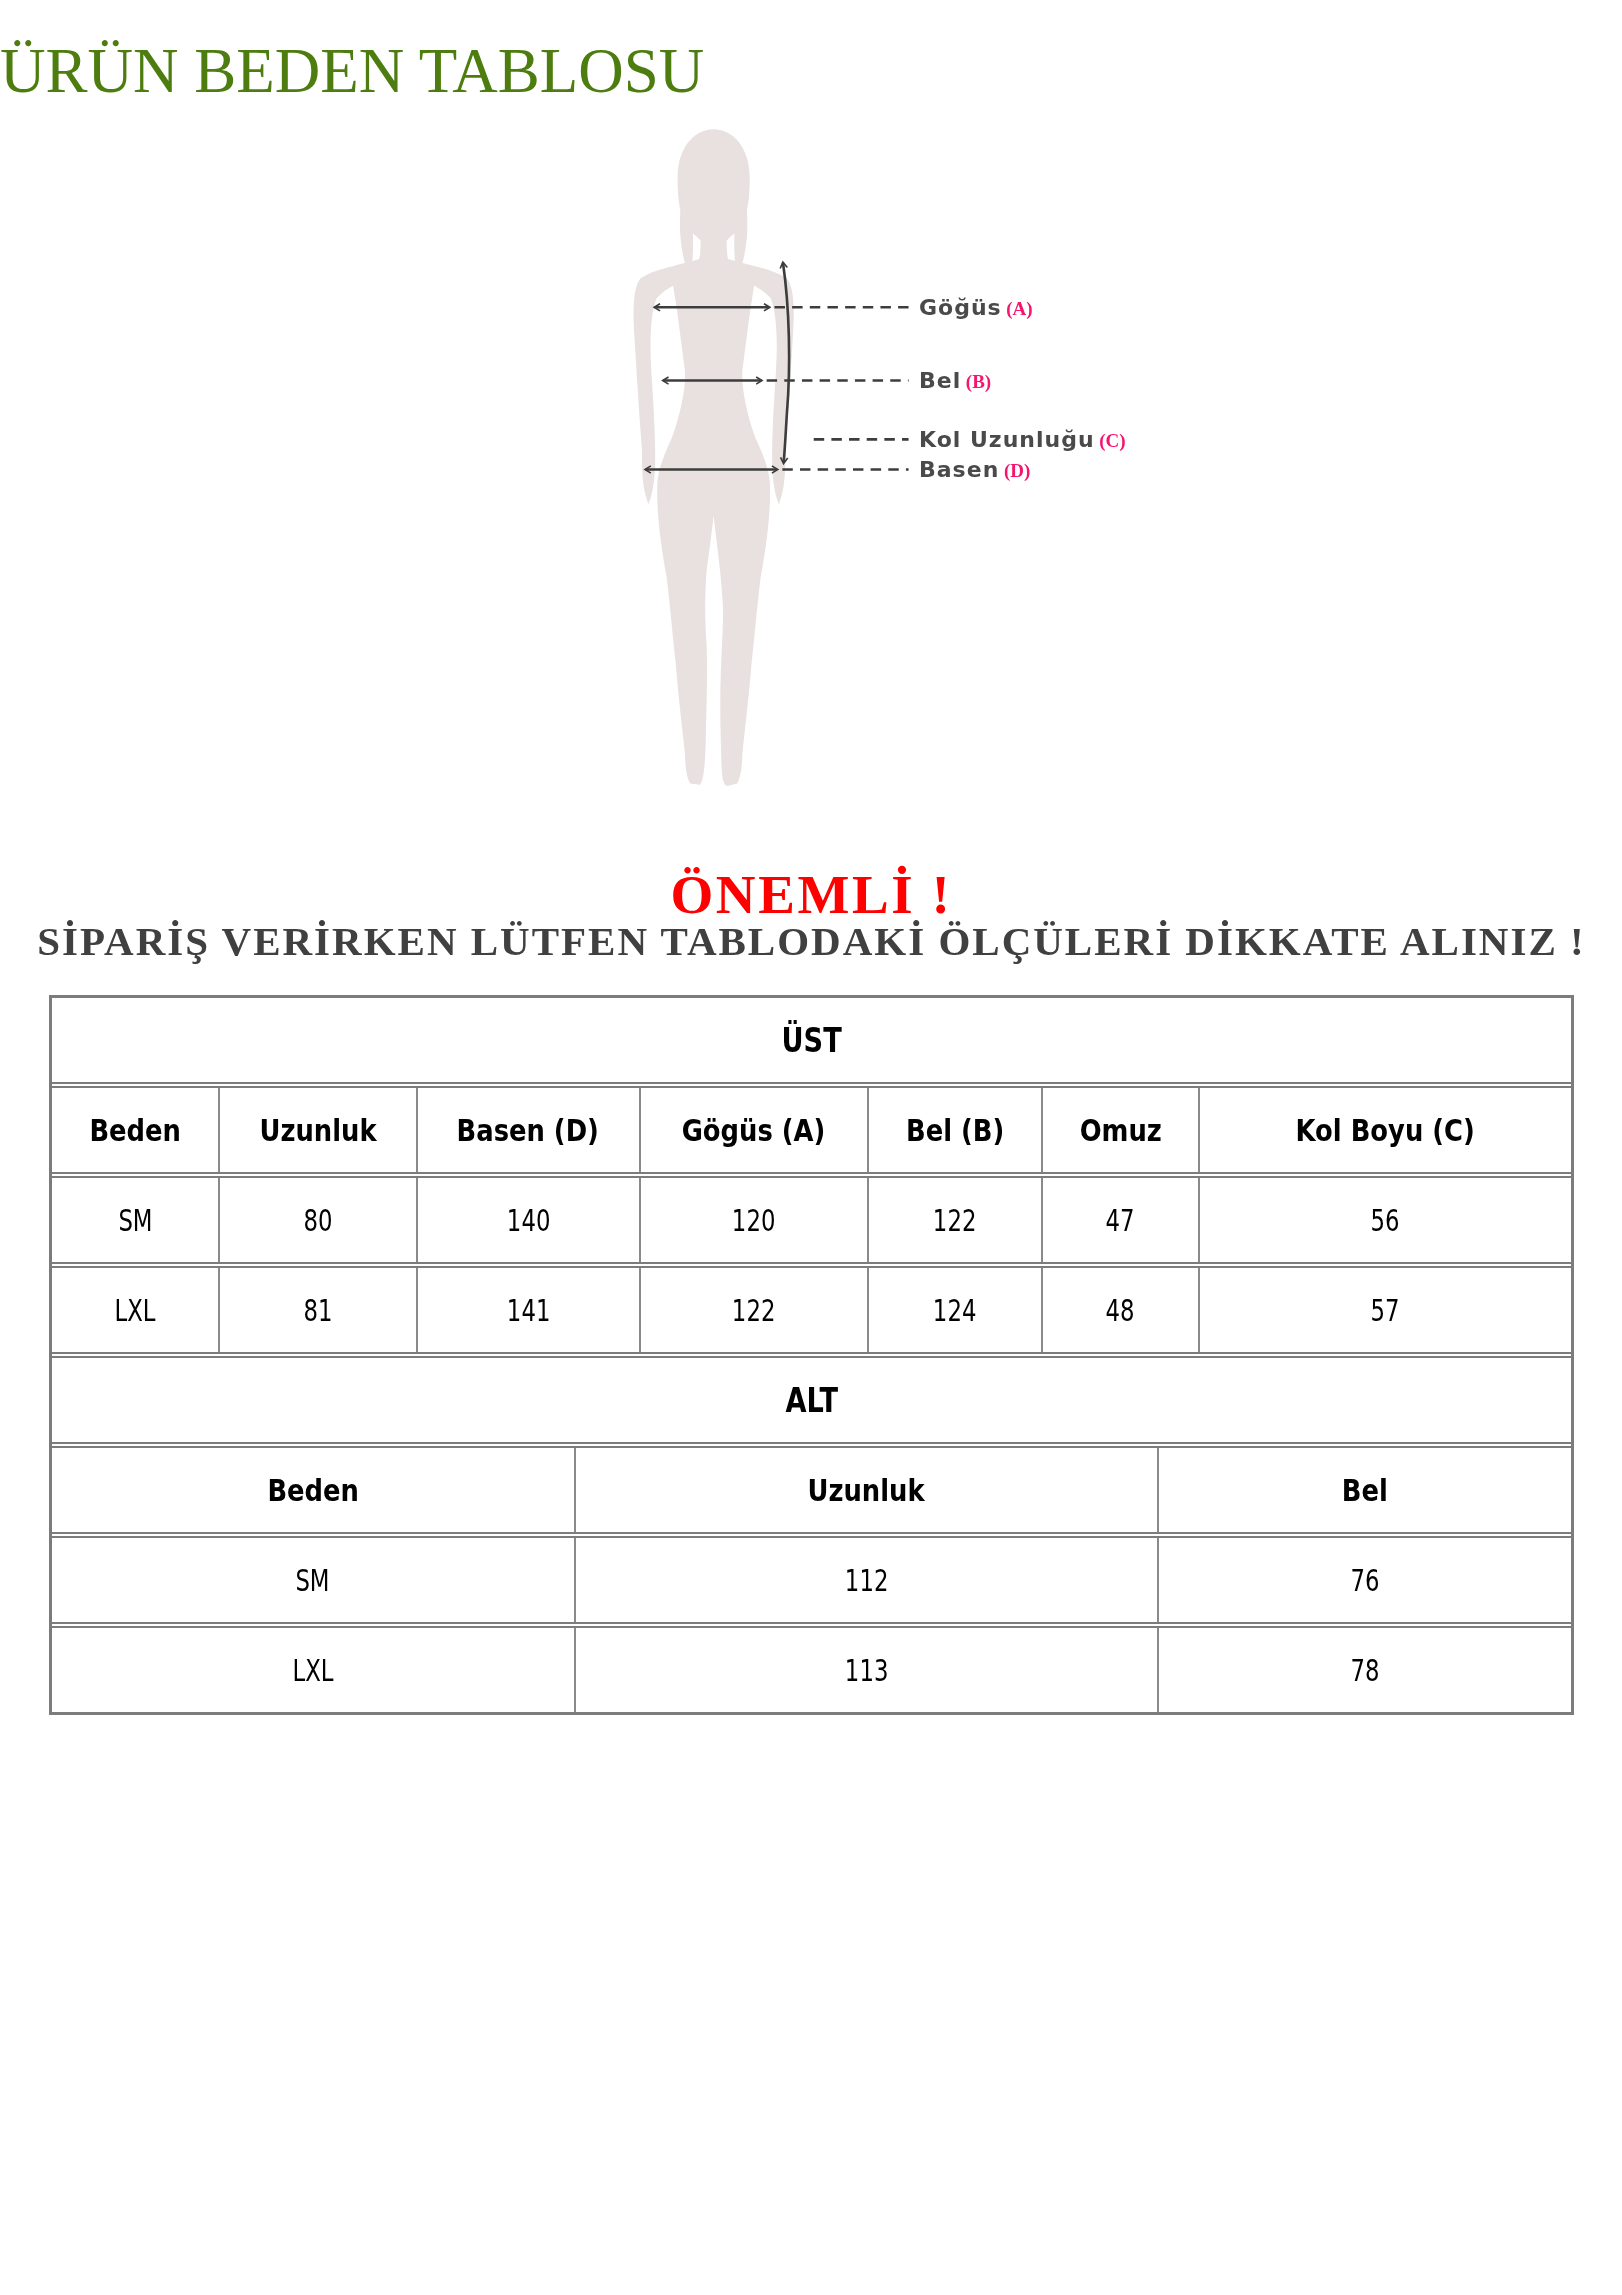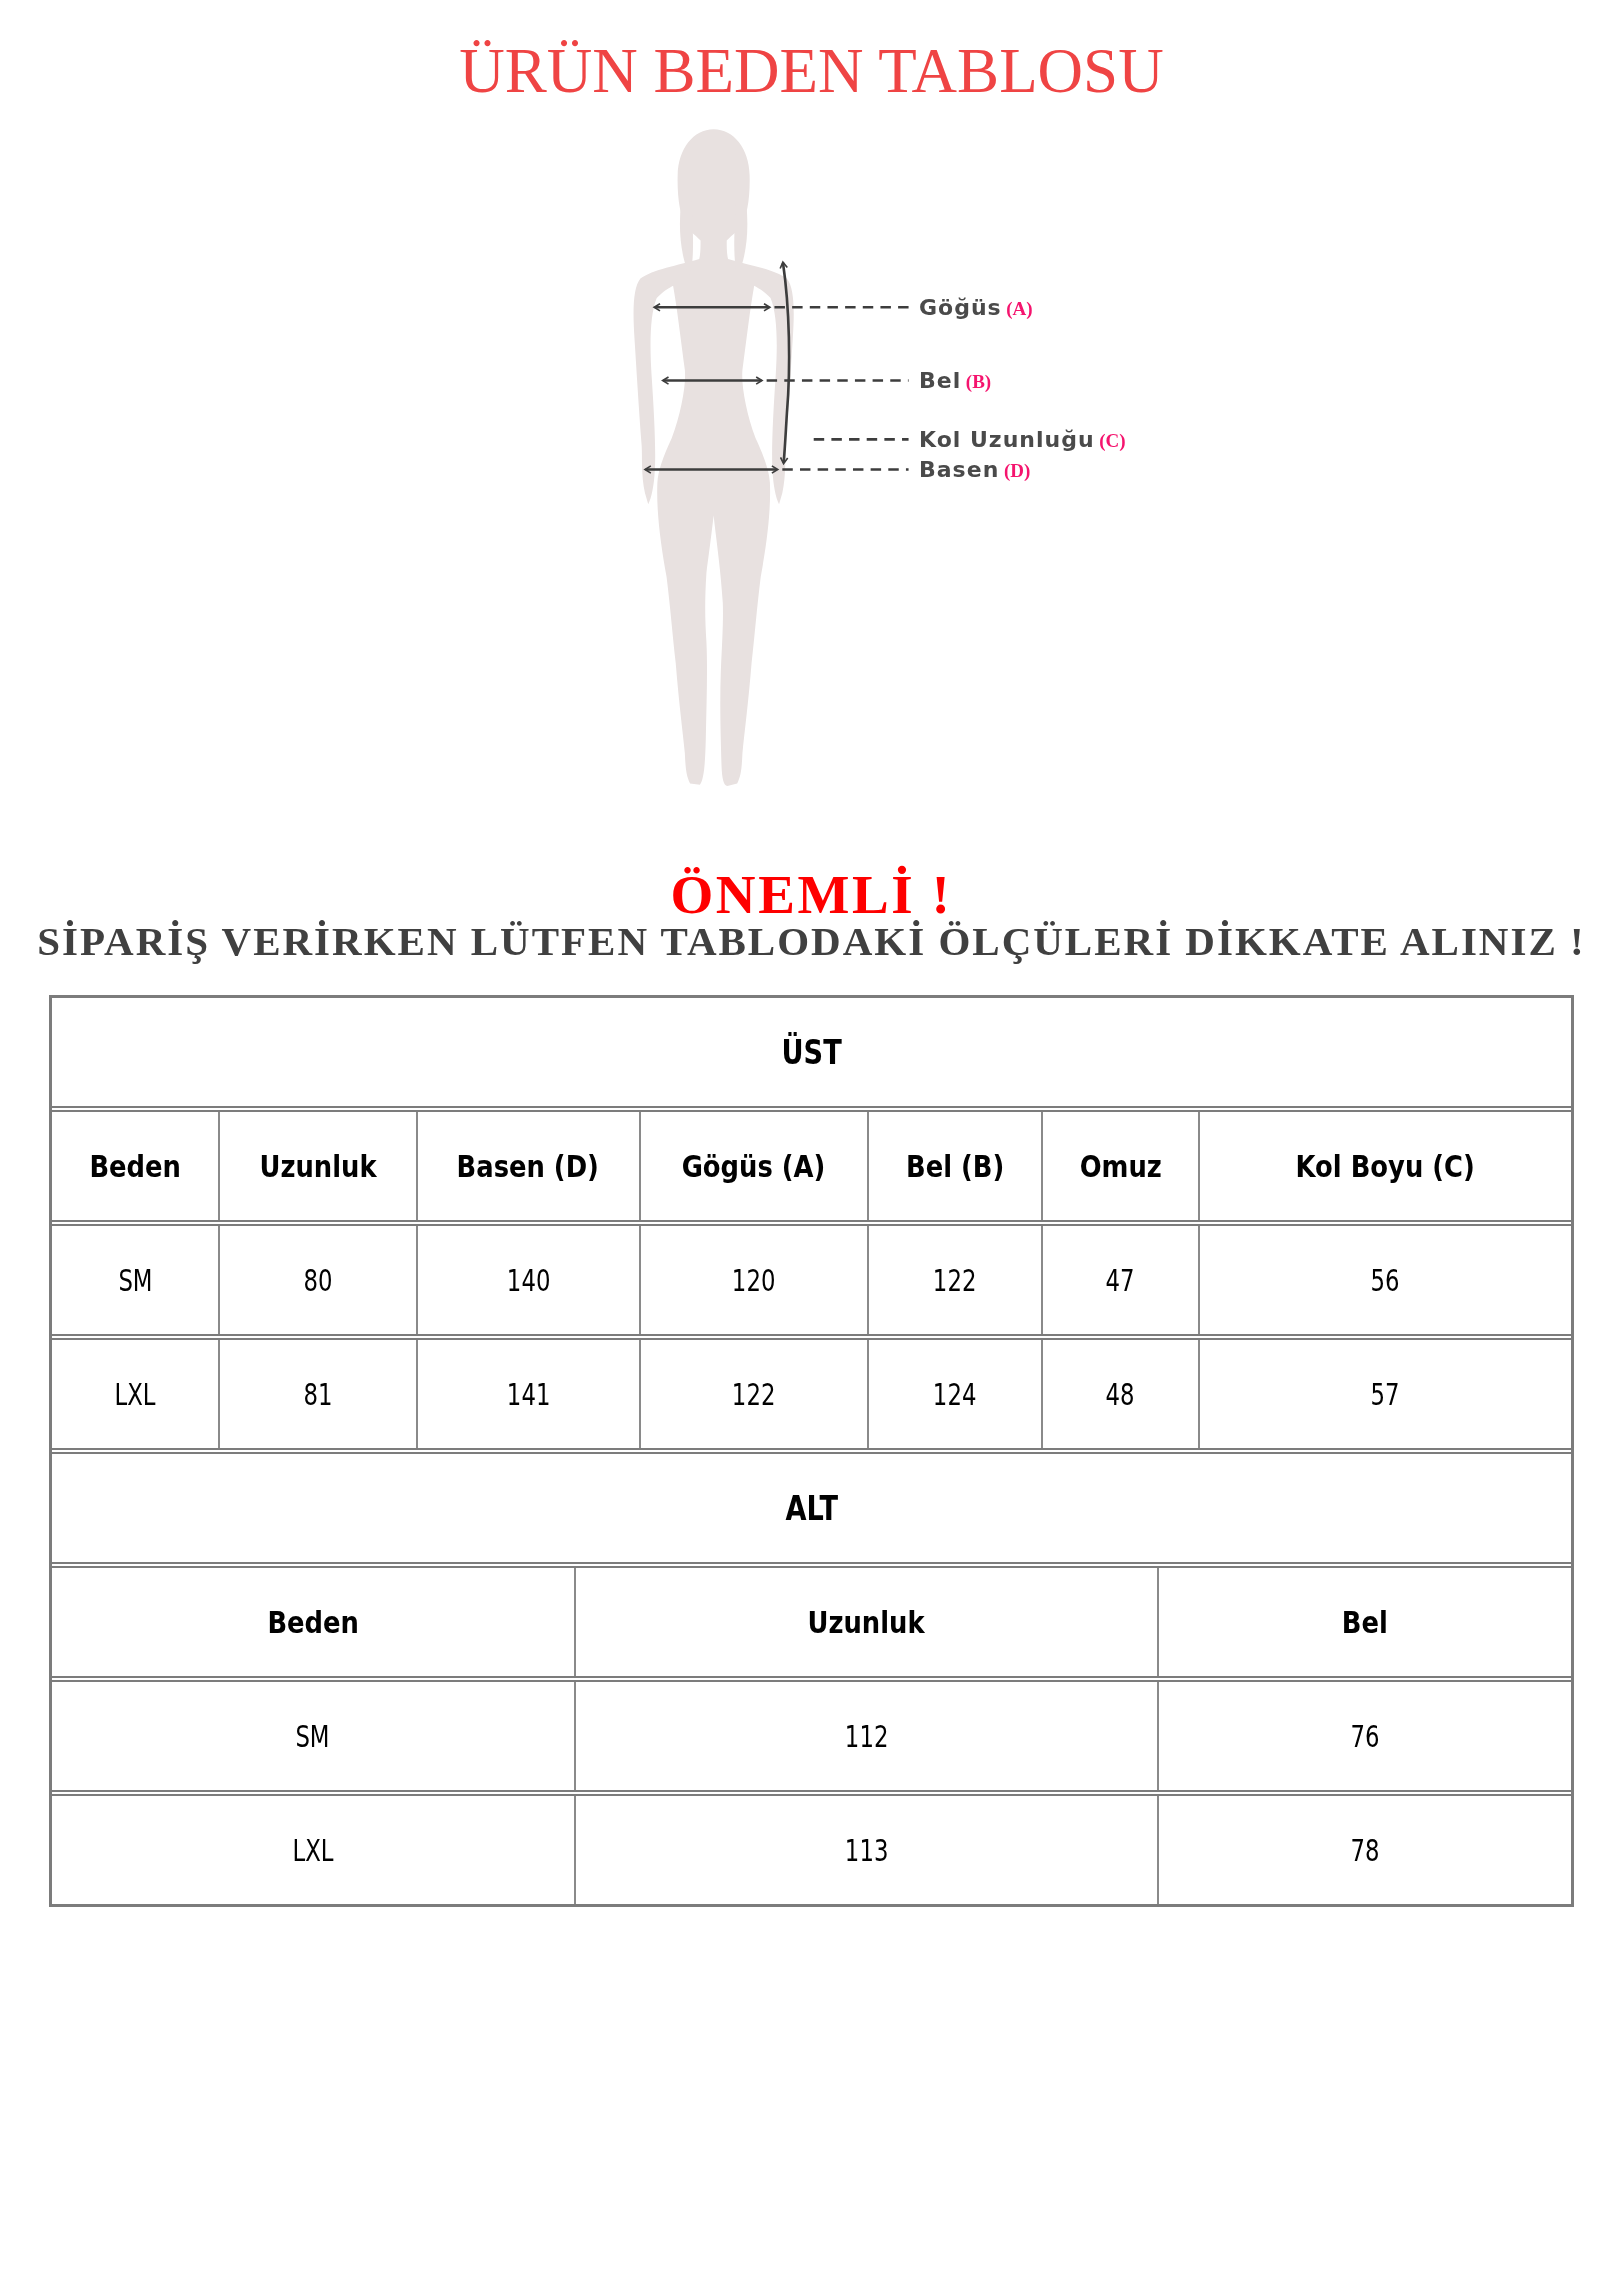--- a/index.html
+++ b/index.html
@@ -2,23 +2,23 @@
 <html style="font-size:10.5px"><head>
 <meta charset="utf-8">
 <style>
   html,body{margin:0;padding:0;background:#ffffff;}
   body{width:1623px;height:2295px;position:relative;font-family:"DejaVu Sans",sans-serif;}
   .page{position:absolute;left:0;top:0;width:1623px;height:2295px;background:#ffffff;overflow:hidden;}
 
   
   .page-title{
     position:absolute;top:38px;left:0;width:100%;
-    text-align:center;
+    text-align:left;
     font-family:"Liberation Serif",serif;
-    font-size:63px;line-height:67px;color:#ef4444;
+    font-size:63px;line-height:67px;color:#4d7c0f;
     letter-spacing:0px;white-space:nowrap;
   }
 
   
   .figure{position:absolute;left:556px;top:111px;width:556px;height:700px;}
   .fig-svg{position:absolute;left:0;top:0;width:556px;height:700px;}
   .sil{fill:#e8e1e0;stroke:none;}
   .meas{stroke:#3d3d3d;stroke-width:4;fill:none;}
   .dashline{stroke:#3d3d3d;stroke-width:4;stroke-dasharray:16 11;fill:none;}
   .fig-label{position:absolute;left:363px;height:29px;line-height:29px;white-space:nowrap;}
@@ -37,21 +37,21 @@
     font-size:41px;line-height:48px;color:#404040;letter-spacing:2px;white-space:nowrap;
   }
 
   
   .tablewrap{
     position:absolute;left:49px;top:995px;width:1525px;
     border:3.3px solid #7c7c7c;box-sizing:border-box;background:#ffffff;
   }
   .tablewrap table{width:100%;border-collapse:collapse;table-layout:fixed;}
   .tablewrap td{
-    padding:12px;margin:0;text-align:center;vertical-align:middle;
+    padding:0;margin:0;text-align:center;vertical-align:middle;
     height:84px;border-bottom:6.5px double #7c7c7c;border-left:2.6px solid #8a8a8a;
     color:#010101;overflow:visible;
   }
   .tablewrap td:first-child{border-left:none;}
   .tablewrap tr.lastrow td{border-bottom:none;}
   .sec-label{display:inline-block;transform:scaleX(0.80);font-weight:bold;font-size:34px;white-space:nowrap;}
   .hd-label{display:inline-block;transform:scaleX(0.86);font-weight:bold;font-size:30px;white-space:nowrap;}
   .dt-val{display:inline-block;transform:scaleX(0.76);font-weight:400;font-size:30px;white-space:nowrap;}
 </style>
 </head>

